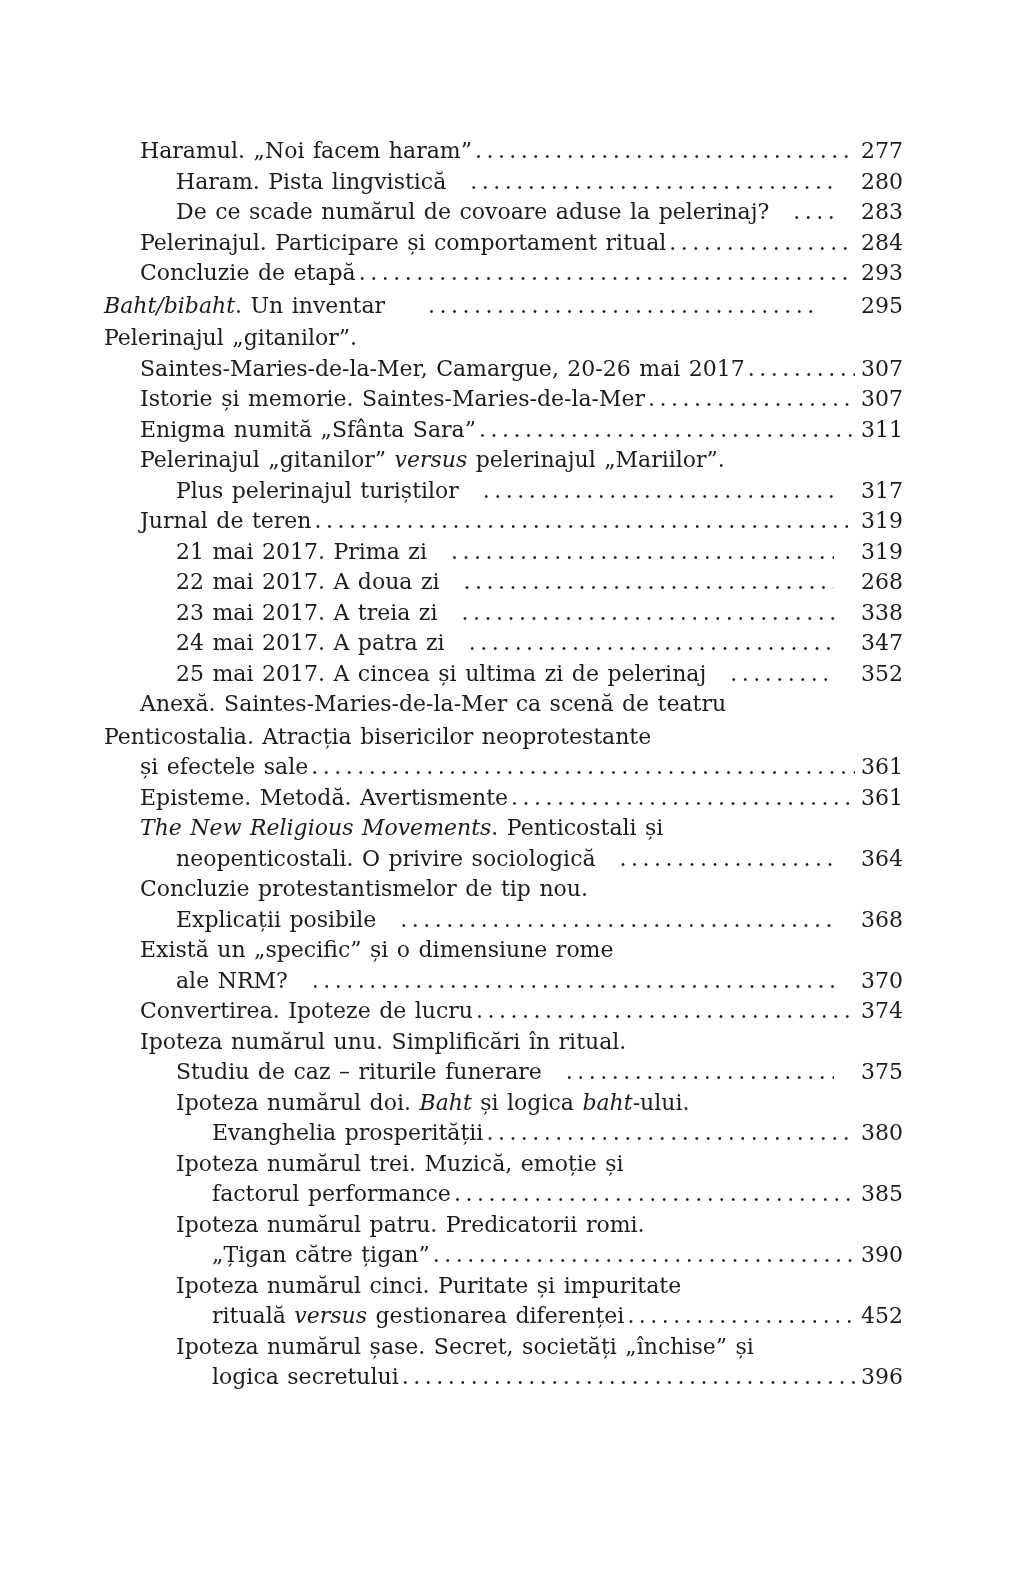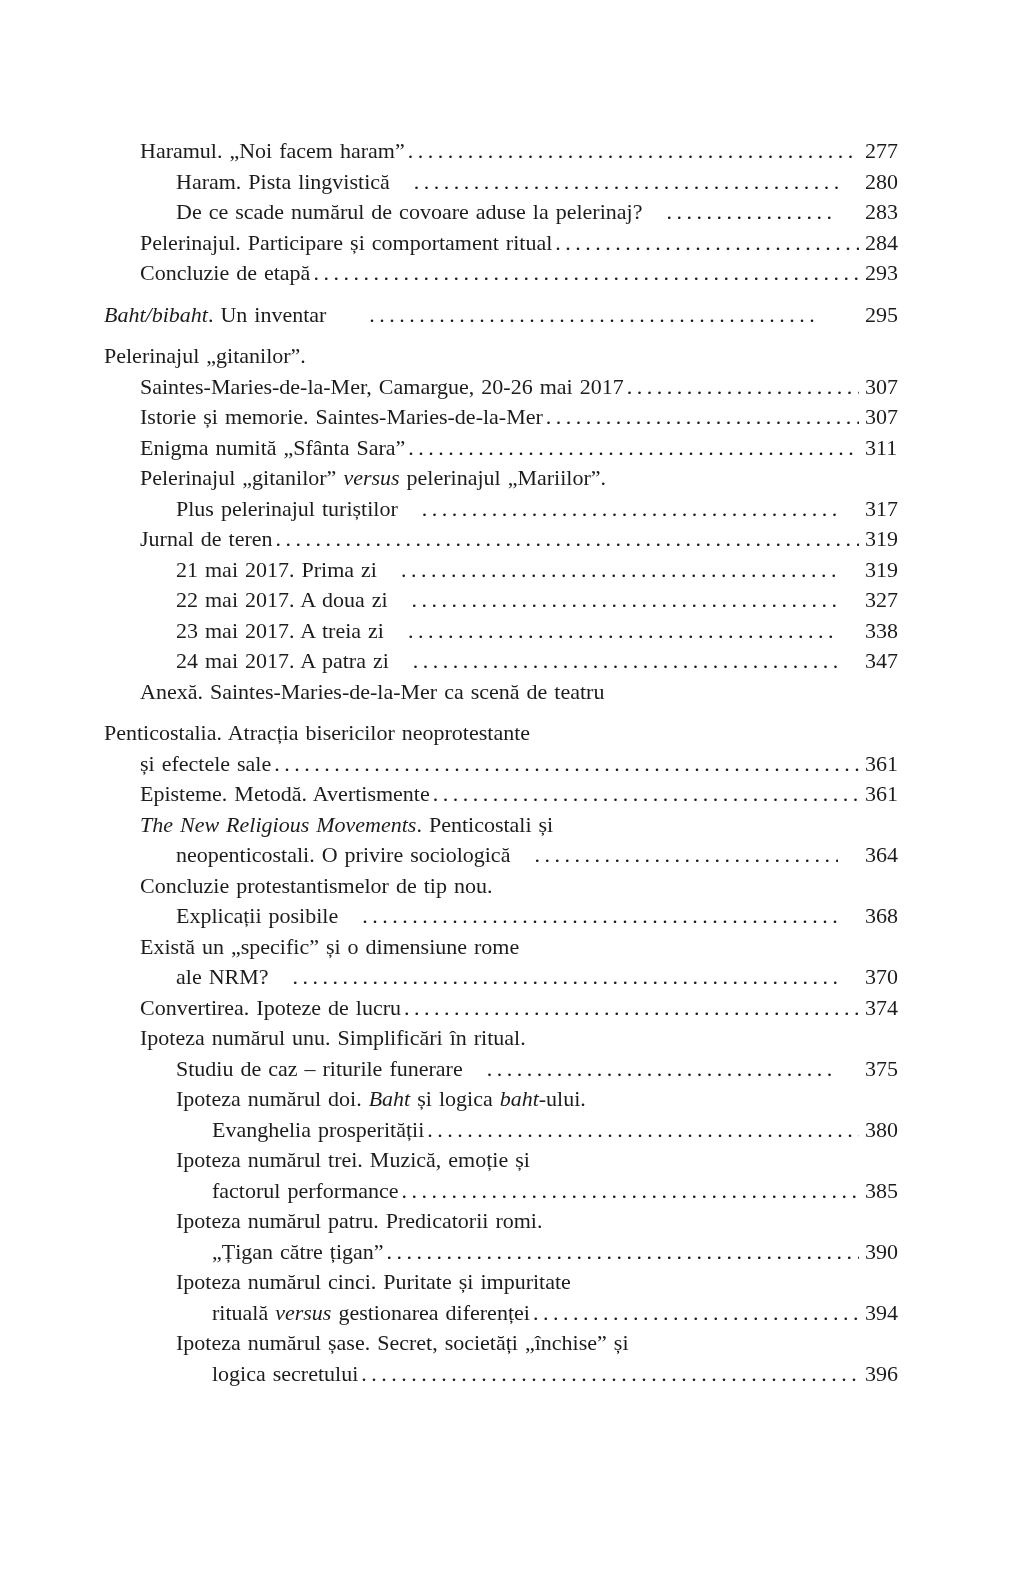--- a/index.html
+++ b/index.html
@@ -14,30 +14,29 @@
     color: #1c1c1c;
     font-family: "DejaVu Serif", "Liberation Serif", serif;
     font-size: 22px;
     overflow: hidden;
   }
   .page {
     box-sizing: border-box;
     width: 1024px;
     height: 1286px;
     padding: 136px 121px 0 104px;
-    font-family: Liberation Serif, serif;
   }
   .toc-line {
     display: flex;
     align-items: baseline;
     line-height: 30.5px;
     white-space: pre;
     word-spacing: 1.5px;
   }
-  .toc-line.gap { margin-top: 11px; gap: 40px; }
+  .toc-line.gap { margin-top: 2px; gap: 40px; }
   .indent-0 { padding-left: 0; }
   .indent-1 { padding-left: 36px; }
   .indent-2 { padding-left: 72px; gap: 21px; }
   .indent-3 { padding-left: 108px; }
   .toc-text { flex: 0 0 auto; }
   .toc-text em { font-style: italic; }
   .leader {
     flex: 1 1 auto;
     min-width: 0;
     overflow: hidden;
@@ -67,40 +66,41 @@
       <div class="toc-line indent-1"><span class="toc-text"><span>Concluzie de etapă</span></span><span class="leader"></span><span class="page-num">293</span></div>
       <div class="toc-line indent-0 gap"><span class="toc-text"><em>Baht/bibaht</em><span>. Un inventar</span></span><span class="leader"></span><span class="page-num">295</span></div>
       <div class="toc-line indent-0 gap"><span class="toc-text"><span>Pelerinajul „gitanilor”.</span></span></div>
       <div class="toc-line indent-1"><span class="toc-text"><span>Saintes-Maries-de-la-Mer, Camargue, 20-26 mai 2017</span></span><span class="leader"></span><span class="page-num">307</span></div>
       <div class="toc-line indent-1"><span class="toc-text"><span>Istorie și memorie. Saintes-Maries-de-la-Mer</span></span><span class="leader"></span><span class="page-num">307</span></div>
       <div class="toc-line indent-1"><span class="toc-text"><span>Enigma numită „Sfânta Sara”</span></span><span class="leader"></span><span class="page-num">311</span></div>
       <div class="toc-line indent-1"><span class="toc-text"><span>Pelerinajul „gitanilor” </span><em>versus</em><span> pelerinajul „Mariilor”.</span></span></div>
       <div class="toc-line indent-2"><span class="toc-text"><span>Plus pelerinajul turiștilor</span></span><span class="leader"></span><span class="page-num">317</span></div>
       <div class="toc-line indent-1"><span class="toc-text"><span>Jurnal de teren</span></span><span class="leader"></span><span class="page-num">319</span></div>
       <div class="toc-line indent-2"><span class="toc-text"><span>21 mai 2017. Prima zi</span></span><span class="leader"></span><span class="page-num">319</span></div>
-      <div class="toc-line indent-2"><span class="toc-text"><span>22 mai 2017. A doua zi</span></span><span class="leader"></span><span class="page-num">327</span></div>
+      <div class="toc-line indent-2"><span class="toc-text"><span>22 mai 2017. A doua zi</span></span><span class="leader"></span><span class="page-num">268</span></div>
       <div class="toc-line indent-2"><span class="toc-text"><span>23 mai 2017. A treia zi</span></span><span class="leader"></span><span class="page-num">338</span></div>
       <div class="toc-line indent-2"><span class="toc-text"><span>24 mai 2017. A patra zi</span></span><span class="leader"></span><span class="page-num">347</span></div>
+      <div class="toc-line indent-2"><span class="toc-text"><span>25 mai 2017. A cincea și ultima zi de pelerinaj</span></span><span class="leader"></span><span class="page-num">352</span></div>
       <div class="toc-line indent-1"><span class="toc-text"><span>Anexă. Saintes-Maries-de-la-Mer ca scenă de teatru</span></span></div>
       <div class="toc-line indent-0 gap"><span class="toc-text"><span>Penticostalia. Atracția bisericilor neoprotestante</span></span></div>
       <div class="toc-line indent-1"><span class="toc-text"><span>și efectele sale</span></span><span class="leader"></span><span class="page-num">361</span></div>
       <div class="toc-line indent-1"><span class="toc-text"><span>Episteme. Metodă. Avertismente</span></span><span class="leader"></span><span class="page-num">361</span></div>
       <div class="toc-line indent-1"><span class="toc-text"><em>The New Religious Movements</em><span>. Penticostali și</span></span></div>
       <div class="toc-line indent-2"><span class="toc-text"><span>neopenticostali. O privire sociologică</span></span><span class="leader"></span><span class="page-num">364</span></div>
       <div class="toc-line indent-1"><span class="toc-text"><span>Concluzie protestantismelor de tip nou.</span></span></div>
       <div class="toc-line indent-2"><span class="toc-text"><span>Explicații posibile</span></span><span class="leader"></span><span class="page-num">368</span></div>
       <div class="toc-line indent-1"><span class="toc-text"><span>Există un „specific” și o dimensiune rome</span></span></div>
       <div class="toc-line indent-2"><span class="toc-text"><span>ale NRM?</span></span><span class="leader"></span><span class="page-num">370</span></div>
       <div class="toc-line indent-1"><span class="toc-text"><span>Convertirea. Ipoteze de lucru</span></span><span class="leader"></span><span class="page-num">374</span></div>
       <div class="toc-line indent-1"><span class="toc-text"><span>Ipoteza numărul unu. Simplificări în ritual.</span></span></div>
       <div class="toc-line indent-2"><span class="toc-text"><span>Studiu de caz – riturile funerare</span></span><span class="leader"></span><span class="page-num">375</span></div>
       <div class="toc-line indent-2"><span class="toc-text"><span>Ipoteza numărul doi. </span><em>Baht</em><span> și logica </span><em>baht</em><span>-ului.</span></span></div>
       <div class="toc-line indent-3"><span class="toc-text"><span>Evanghelia prosperității</span></span><span class="leader"></span><span class="page-num">380</span></div>
       <div class="toc-line indent-2"><span class="toc-text"><span>Ipoteza numărul trei. Muzică, emoție și</span></span></div>
       <div class="toc-line indent-3"><span class="toc-text"><span>factorul performance</span></span><span class="leader"></span><span class="page-num">385</span></div>
       <div class="toc-line indent-2"><span class="toc-text"><span>Ipoteza numărul patru. Predicatorii romi.</span></span></div>
       <div class="toc-line indent-3"><span class="toc-text"><span>„Țigan către țigan”</span></span><span class="leader"></span><span class="page-num">390</span></div>
       <div class="toc-line indent-2"><span class="toc-text"><span>Ipoteza numărul cinci. Puritate și impuritate</span></span></div>
-      <div class="toc-line indent-3"><span class="toc-text"><span>rituală </span><em>versus</em><span> gestionarea diferenței</span></span><span class="leader"></span><span class="page-num">394</span></div>
+      <div class="toc-line indent-3"><span class="toc-text"><span>rituală </span><em>versus</em><span> gestionarea diferenței</span></span><span class="leader"></span><span class="page-num">452</span></div>
       <div class="toc-line indent-2"><span class="toc-text"><span>Ipoteza numărul șase. Secret, societăți „închise” și</span></span></div>
       <div class="toc-line indent-3"><span class="toc-text"><span>logica secretului</span></span><span class="leader"></span><span class="page-num">396</span></div>
     </div>
 </div>
 
 </body></html>

